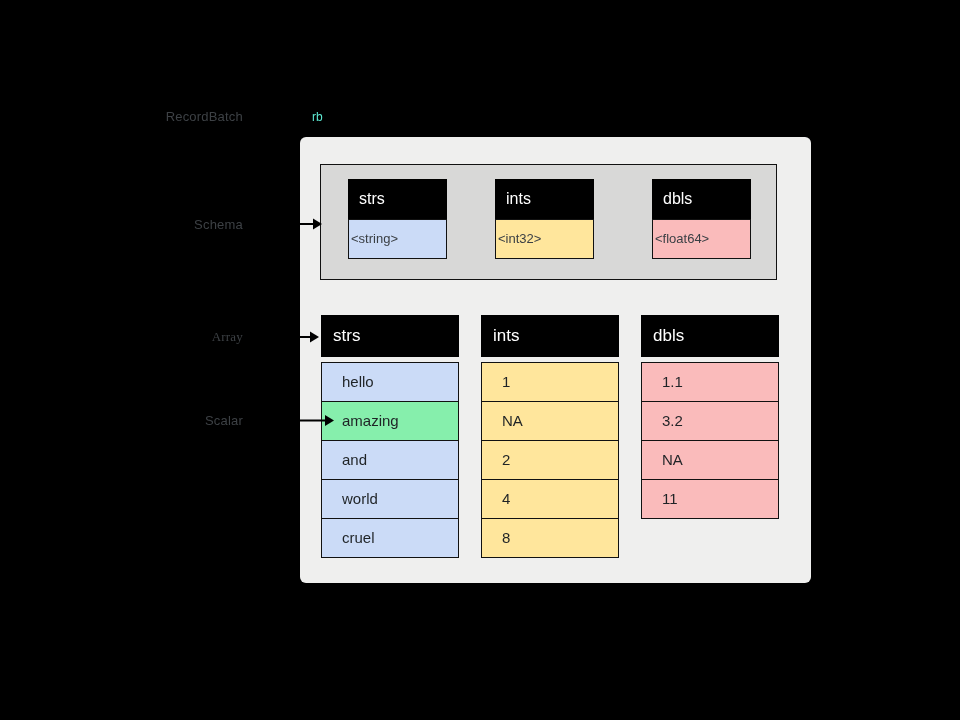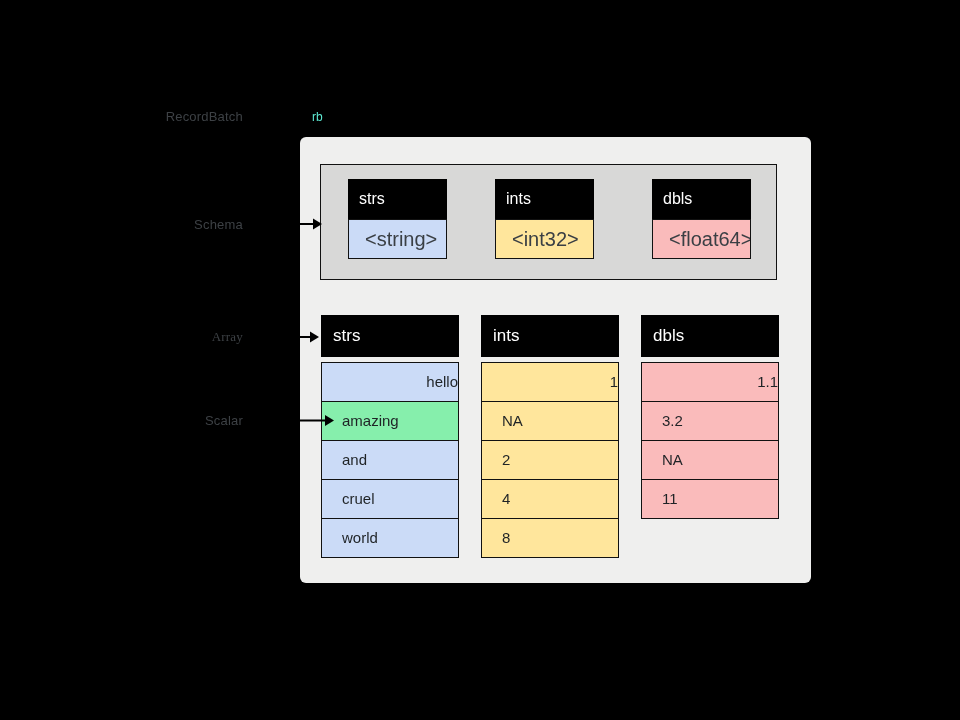--- a/index.html
+++ b/index.html
@@ -42,38 +42,38 @@
   }
   .field { position:absolute; top:14px; width:99px; }
   .field-1 { left:27px; } .field-2 { left:174px; } .field-3 { left:331px; }
   .field-header {
     height:40px; background:#000; color:#fff;
     font-size:16px; line-height:40px; padding-left:11px;
     white-space:nowrap; overflow:hidden;
   }
   .field-type {
     height:40px; border:1px solid #111;
-    font-size:20px; line-height:38px; padding-left:16px;
+    font-size:13px; line-height:38px; padding-left:2px;
     color:#3a3f44; white-space:nowrap; overflow:hidden;
   }
 
   
   .array-col { position:absolute; top:178px; width:138px; }
   .col-1 { left:21px; } .col-2 { left:181px; } .col-3 { left:341px; }
   .array-header {
     height:42px; background:#000; color:#fff;
     font-size:17px; line-height:42px; padding-left:12px;
   }
   .array-cells { margin-top:5px; }
   .cell {
     height:40px; border:1px solid #111; margin-top:-1px;
     font-size:15px; line-height:38px; padding-left:20px;
     color:#1f2326; white-space:nowrap; overflow:hidden;
   }
-  .cell:first-child { margin-top:0;text-align:right; }
+  .cell:first-child { margin-top:0; }
 
   
   .arrows { position:absolute; left:0; top:0; width:960px; height:720px; pointer-events:none; }
 </style>
 </head>
 <body>
 
 <div class="stage" style="background-color: rgb(0, 0, 0);">
 
   <div class="side-label lbl-recordbatch">RecordBatch</div>
@@ -99,22 +99,22 @@
         <div class="field-type" style="background-color: rgb(250, 187, 187);">&lt;float64&gt;</div>
       </div>
     </div>
 
     <div class="array-col col-1">
       <div class="array-header">strs</div>
       <div class="array-cells">
         <div class="cell" style="background-color: rgb(203, 219, 247);">hello</div>
         <div class="cell" style="background-color: #86efac;">amazing</div>
         <div class="cell" style="background-color: rgb(203, 219, 247);">and</div>
+        <div class="cell" style="background-color: rgb(203, 219, 247);">world</div>
         <div class="cell" style="background-color: rgb(203, 219, 247);">cruel</div>
-        <div class="cell" style="background-color: rgb(203, 219, 247);">world</div>
       </div>
     </div>
 
     <div class="array-col col-2">
       <div class="array-header">ints</div>
       <div class="array-cells">
         <div class="cell" style="background-color: rgb(255, 230, 156);">1</div>
         <div class="cell" style="background-color: rgb(255, 230, 156);">NA</div>
         <div class="cell" style="background-color: rgb(255, 230, 156);">2</div>
         <div class="cell" style="background-color: rgb(255, 230, 156);">4</div>

